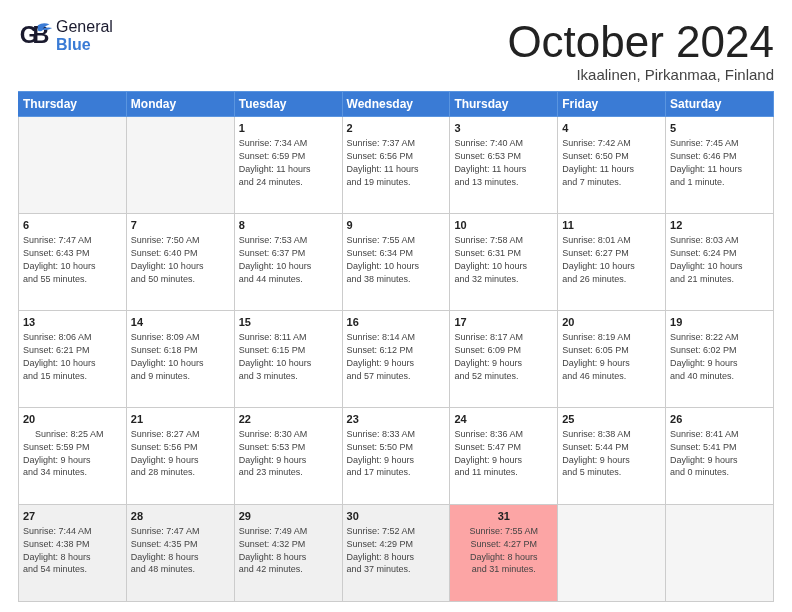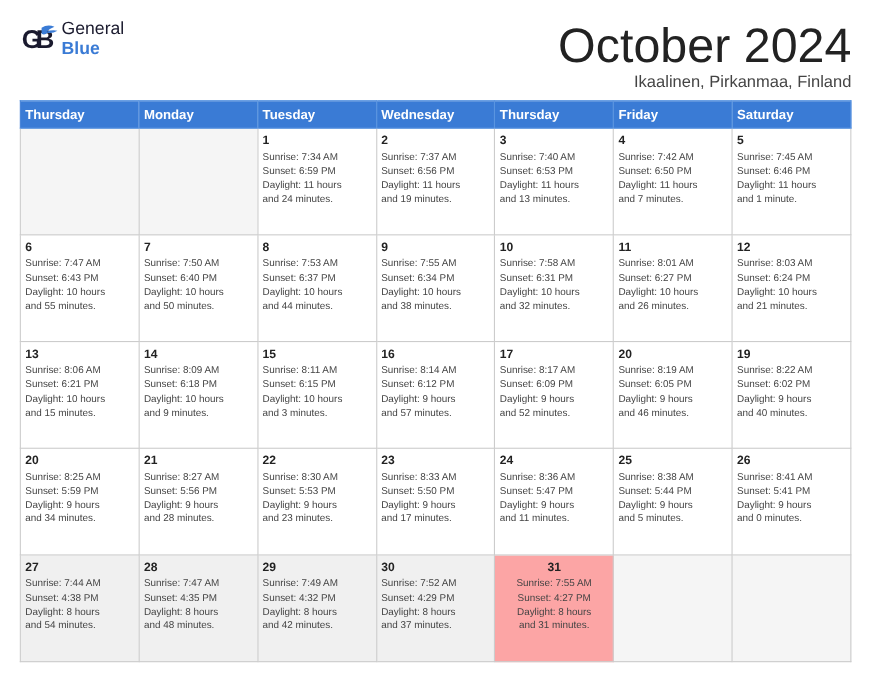--- a/index.html
+++ b/index.html
@@ -216,21 +216,21 @@
           <td><span class="day-num">20</span><span class="day-detail" style="white-space: pre-line;">Sunrise: 8:19 AM
 Sunset: 6:05 PM
 Daylight: 9 hours
 and 46 minutes.</span></td>
           <td><span class="day-num">19</span><span class="day-detail" style="white-space: pre-line;">Sunrise: 8:22 AM
 Sunset: 6:02 PM
 Daylight: 9 hours
 and 40 minutes.</span></td>
         </tr>
         <tr>
-          <td><span class="day-num">20</span><span class="day-detail" style="white-space: pre-line;">Sunrise: 8:25 AM
+          <td><span class="day-num">20</span><span class="day-detail" style="white-space: pre-line; margin-left: 12px;">Sunrise: 8:25 AM
 Sunset: 5:59 PM
 Daylight: 9 hours
 and 34 minutes.</span></td>
           <td><span class="day-num">21</span><span class="day-detail" style="white-space: pre-line;">Sunrise: 8:27 AM
 Sunset: 5:56 PM
 Daylight: 9 hours
 and 28 minutes.</span></td>
           <td><span class="day-num">22</span><span class="day-detail" style="white-space: pre-line;">Sunrise: 8:30 AM
 Sunset: 5:53 PM
 Daylight: 9 hours

